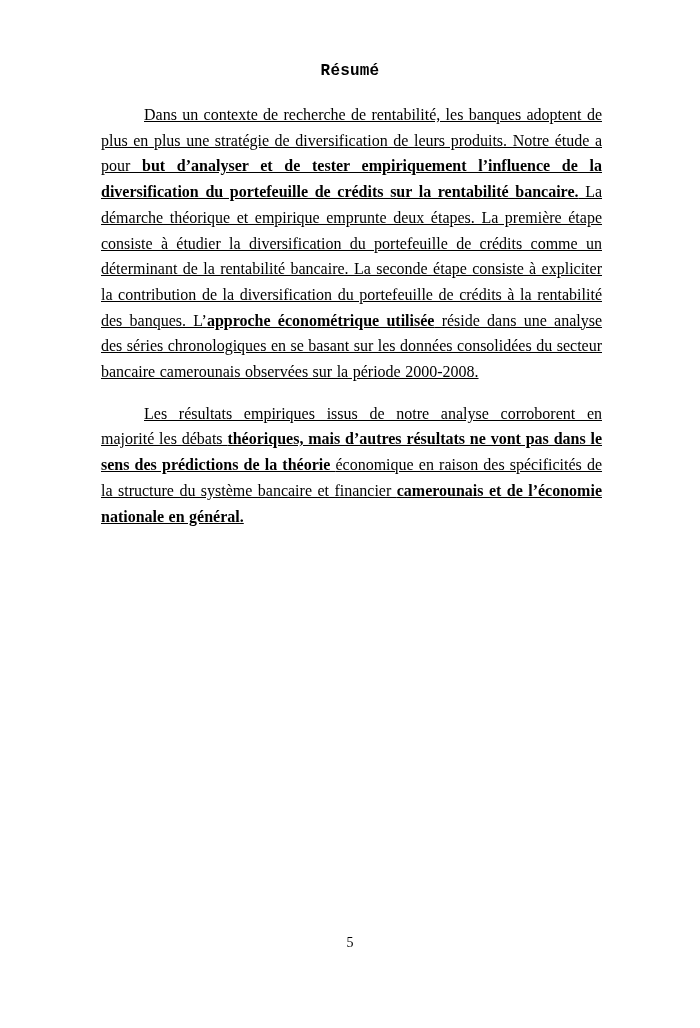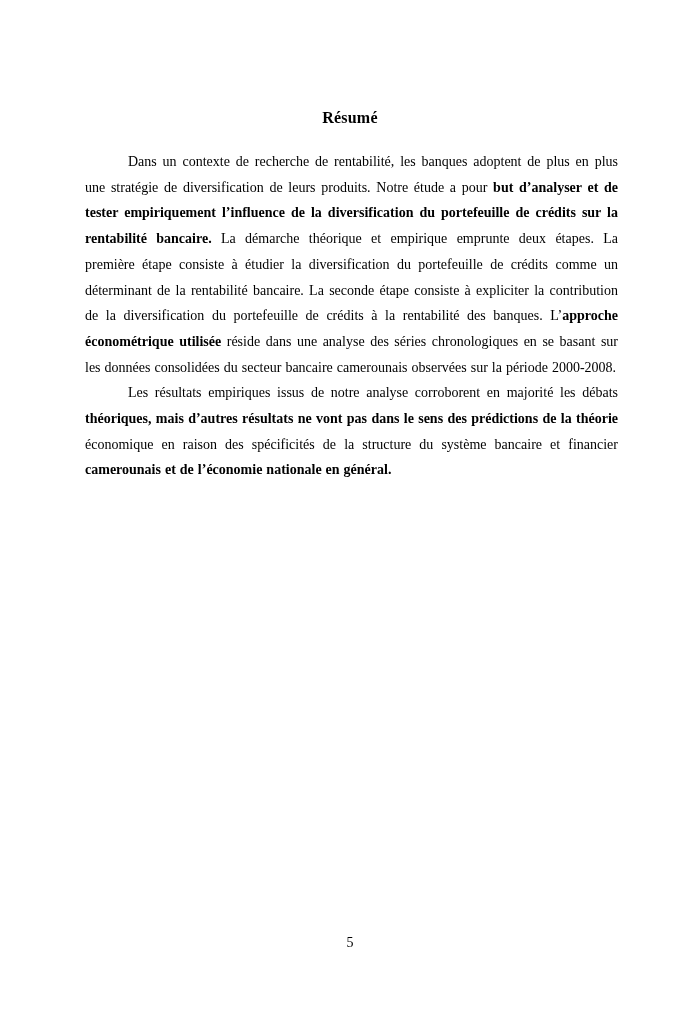--- a/index.html
+++ b/index.html
@@ -12,37 +12,39 @@
     width: 700px;
     height: 1028px;
     margin: 0;
     background: #ffffff;
     color: #000000;
     font-family: "Liberation Serif", "DejaVu Serif", serif;
     overflow: hidden;
     box-sizing: border-box;
   }
   .title {
-    margin: 108px 0 0 0;
+    margin: 61px 0 0 0;
     text-align: center;
     font-size: 16px;
     line-height: 20px;
     font-weight: bold;
     letter-spacing: 0.2px;
+    font-family: Liberation Mono, monospace;
   }
   .content {
     margin: 21px 82px 0 85px;
   }
   .para {
-    margin: 0;
-    font-size: 14px;
+    margin: 16px;
+    font-size: 16px;
     line-height: 25.7px;
     text-align: justify;
     text-indent: 43px;
     word-spacing: 0.5px;
+    text-decoration: underline;
   }
   .para .b {
     font-weight: bold;
   }
   .keywords {
     margin: 25.7px 0 0 0;
     font-size: 14px;
     line-height: 25.7px;
     text-indent: 43px;
   }

